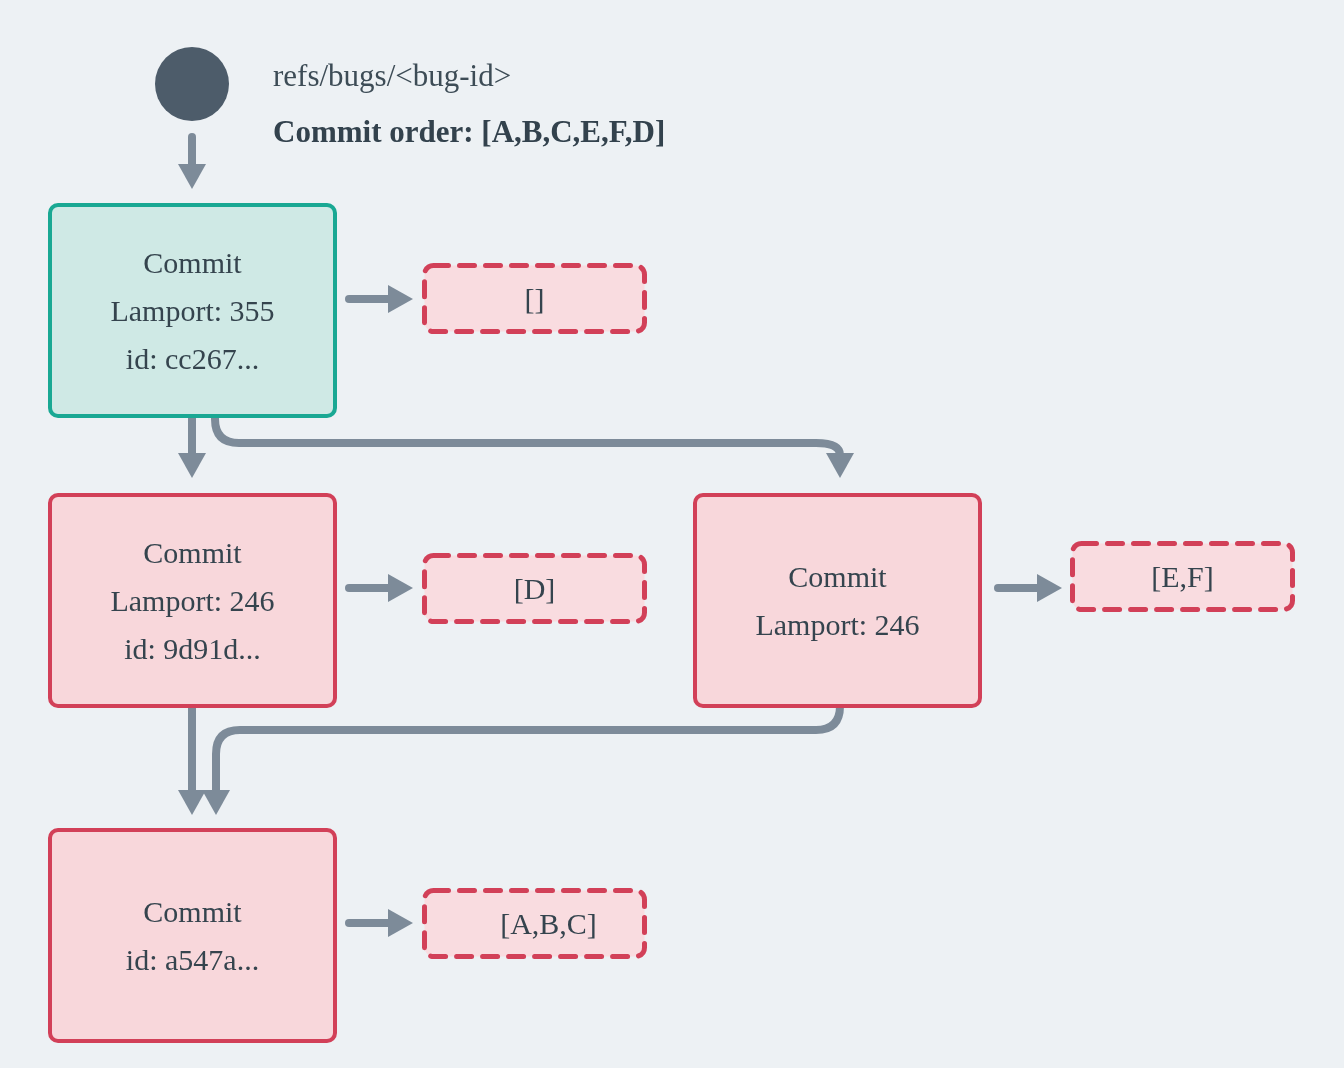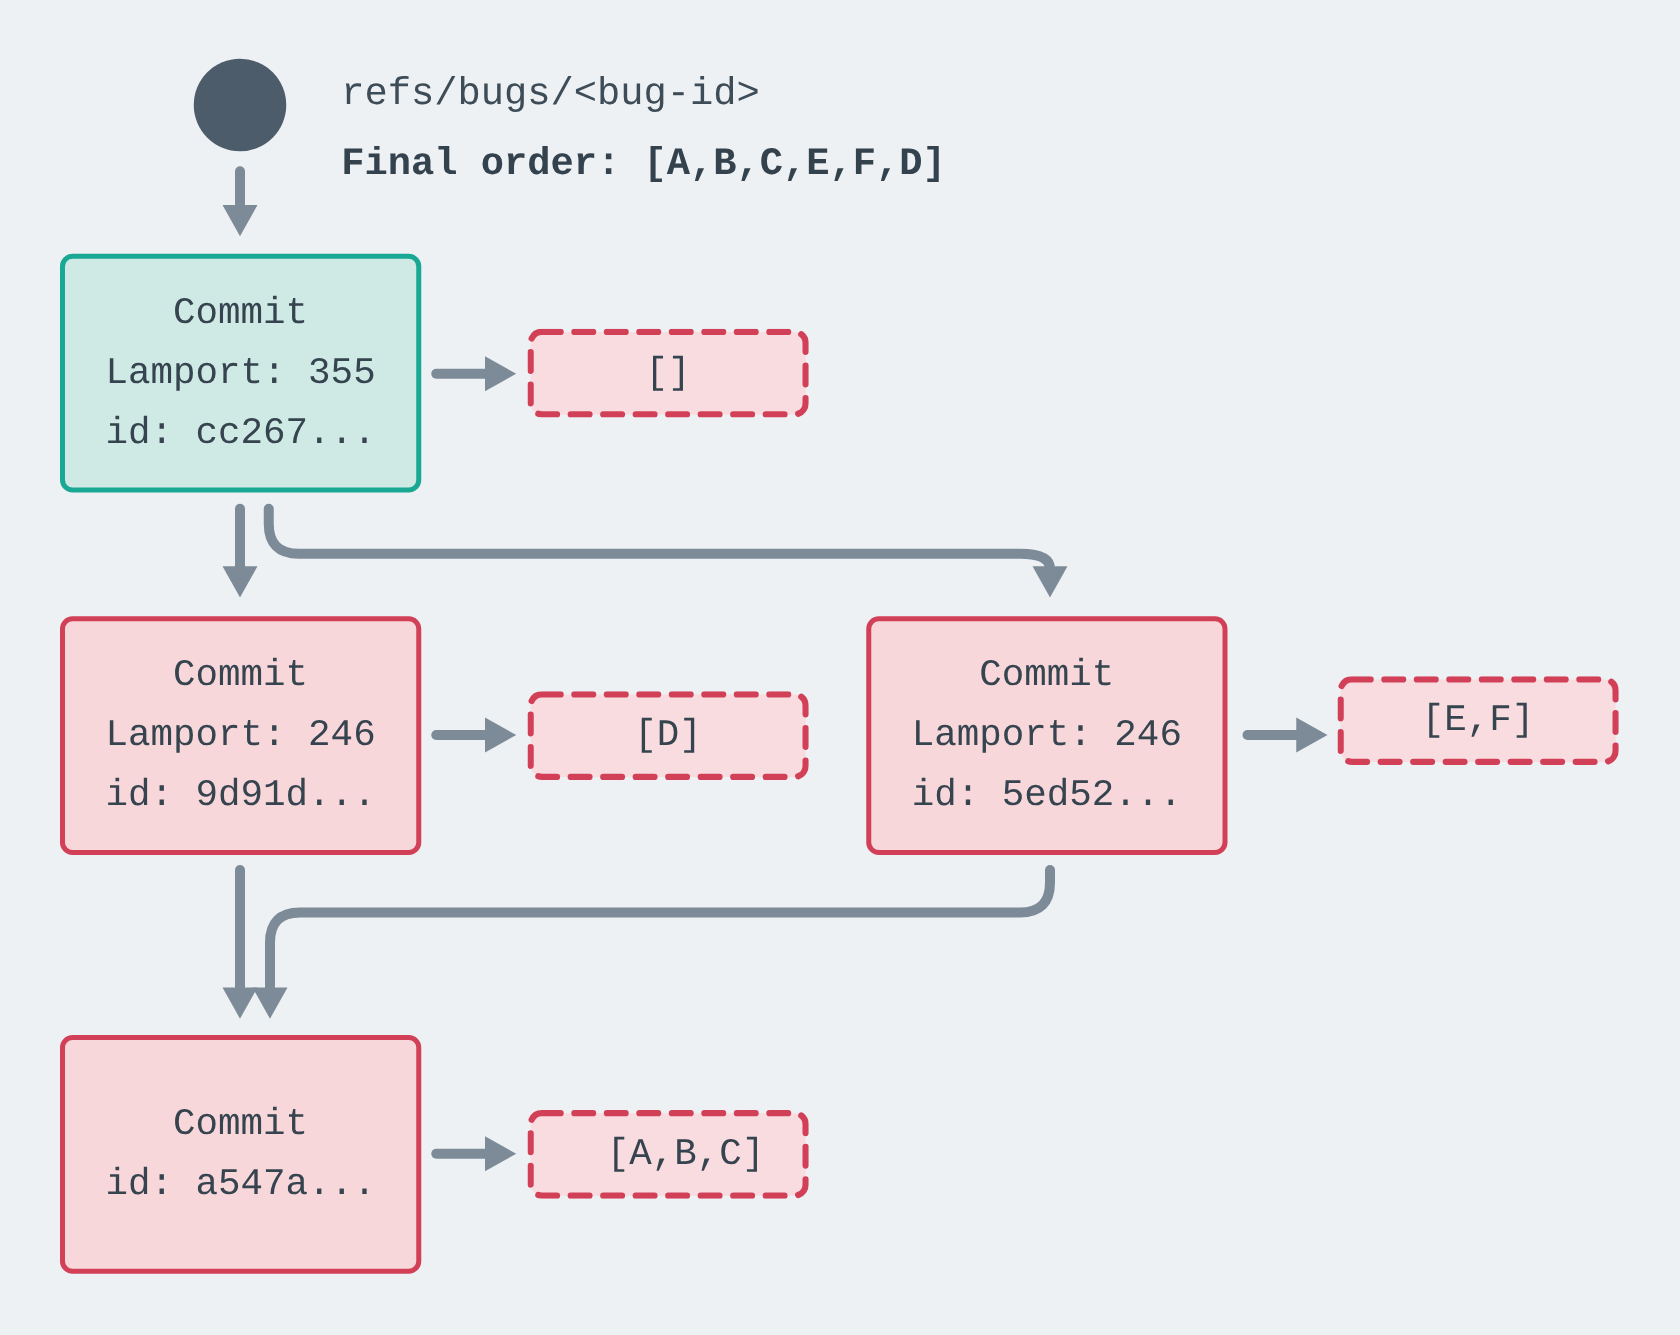--- a/index.html
+++ b/index.html
@@ -1,36 +1,36 @@
 <!DOCTYPE html>
 <html><head>
 <meta charset="utf-8">
 <style>
   html,body{margin:0;padding:0;}
   .canvas{
     position:relative;width:1344px;height:1068px;overflow:hidden;
     background:#edf1f4;
-    font-family:Liberation Mono, monospace;
+    font-family:Liberation Serif, serif;
     color:#35444e;
   }
   .connectors{position:absolute;left:0;top:0;}
   .ref-dot{
     position:absolute;left:155px;top:47px;width:74px;height:74px;
     border-radius:50%;background:#4d5c6a;
   }
   .ref-name{
     position:absolute;left:273px;top:58px;
     font-size:31px;color:#3d4c56;white-space:pre;
   }
   .final-order{
     position:absolute;left:273px;top:114px;
     font-size:31px;font-weight:800;color:#33424d;white-space:pre;
   }
   .commit{
-    position:absolute;width:289px;height:191px;box-sizing:border-box;
+    position:absolute;width:289px;height:215px;box-sizing:border-box;
     border:4px solid;border-radius:10px;
     display:flex;flex-direction:column;align-items:center;justify-content:center;
     font-size:30px;line-height:48px;text-align:center;
   }
   .commit.teal{background:#cfe9e5;border-color:#19a893;}
   .commit.red{background:#f8d7db;border-color:#d24058;}
   .ops{
     position:absolute;width:225px;height:71px;
     display:flex;align-items:center;justify-content:center;
     font-size:30px;
@@ -71,21 +71,21 @@
       <path d="M388,574 L388,602 L413,588 Z"></path>
       <path d="M1037,574 L1037,602 L1062,588 Z"></path>
       <path d="M178,790 L206,790 L192,815 Z"></path>
       <path d="M202,790 L230,790 L216,815 Z"></path>
       <path d="M388,909 L388,937 L413,923 Z"></path>
     </g>
   </svg>
 
   <div class="ref-dot"></div>
   <div class="ref-name">refs/bugs/&lt;bug-id&gt;</div>
-  <div class="final-order">Final order: [A,B,C,E,F,D]</div>
+  <div class="final-order">Commit order: [A,B,C,E,F,D]</div>
 
   <div class="commit teal pos-commit-a">
     <span>Commit</span>
     <span>Lamport: 355</span>
     <span>id: cc267...</span>
   </div>
   <div class="ops pos-ops-a">
     <svg width="225" height="71" viewBox="0 0 225 71">
       <rect x="2.5" y="2.5" width="220" height="66" rx="9" fill="#f9dce0" stroke="#d24058" stroke-width="5" stroke-dasharray="15 11" stroke-linecap="round"></rect>
     </svg>
@@ -100,21 +100,20 @@
   <div class="ops pos-ops-b">
     <svg width="225" height="71" viewBox="0 0 225 71">
       <rect x="2.5" y="2.5" width="220" height="66" rx="9" fill="#f9dce0" stroke="#d24058" stroke-width="5" stroke-dasharray="15 11" stroke-linecap="round"></rect>
     </svg>
     <span class="ops-label">[D]</span>
   </div>
 
   <div class="commit red pos-commit-c">
     <span>Commit</span>
     <span>Lamport: 246</span>
-    <span>id: 5ed52...</span>
   </div>
   <div class="ops pos-ops-c">
     <svg width="225" height="71" viewBox="0 0 225 71">
       <rect x="2.5" y="2.5" width="220" height="66" rx="9" fill="#f9dce0" stroke="#d24058" stroke-width="5" stroke-dasharray="15 11" stroke-linecap="round"></rect>
     </svg>
     <span class="ops-label">[E,F]</span>
   </div>
 
   <div class="commit red pos-commit-d">
     <span>Commit</span>

